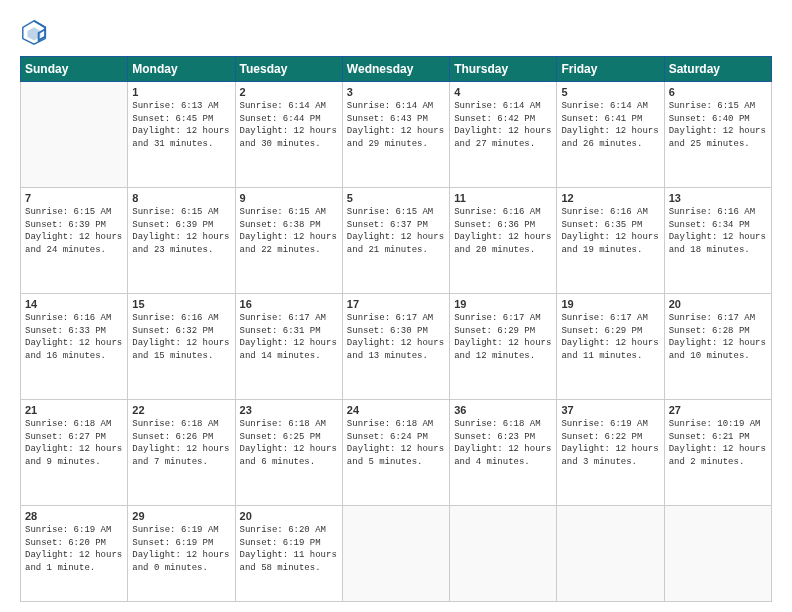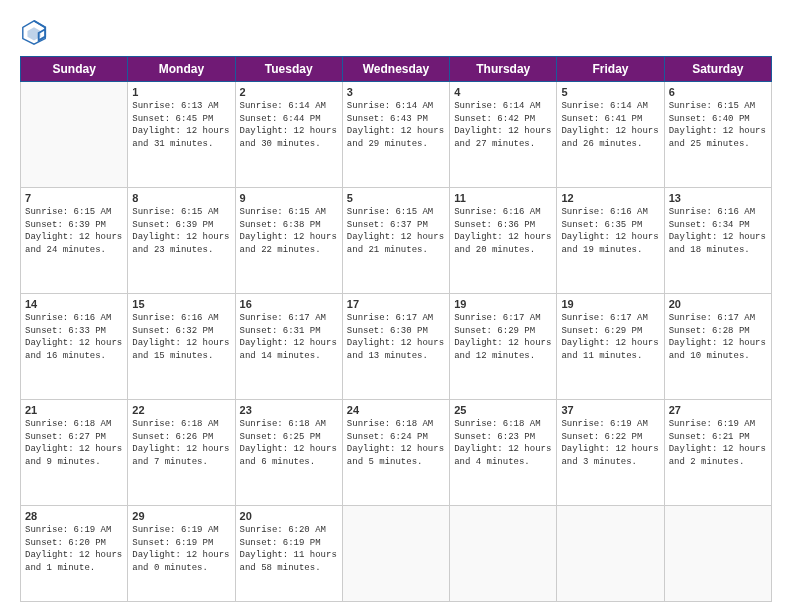--- a/index.html
+++ b/index.html
@@ -61,26 +61,26 @@
       color: #555;
     }
     .calendar {
       flex: 1;
       border: 1px solid #ccc;
       border-collapse: collapse;
       width: 100%;
       table-layout: fixed;
     }
     .calendar th {
-      background: #701a75;
+      background: #0f766e;
       color: #fff;
       font-size: 12px;
       font-weight: bold;
       padding: 5px 4px;
-      text-align: center;
+      text-align: left;
       border: 1px solid #1a5a9a;
     }
     .calendar td {
       vertical-align: top;
       border: 1px solid #ccc;
       padding: 4px 4px 3px 4px;
       font-size: 9.5px;
       color: #333;
       height: 80px;
     }
@@ -309,36 +309,36 @@
 and 6 minutes.</div>
           </td>
           <td>
             <span class="day-num">24</span>
             <div class="day-info">Sunrise: 6:18 AM
 Sunset: 6:24 PM
 Daylight: 12 hours
 and 5 minutes.</div>
           </td>
           <td>
-            <span class="day-num">25</span>
+            <span class="day-num">36</span>
             <div class="day-info">Sunrise: 6:18 AM
 Sunset: 6:23 PM
 Daylight: 12 hours
 and 4 minutes.</div>
           </td>
           <td>
             <span class="day-num">37</span>
             <div class="day-info">Sunrise: 6:19 AM
 Sunset: 6:22 PM
 Daylight: 12 hours
 and 3 minutes.</div>
           </td>
           <td>
             <span class="day-num">27</span>
-            <div class="day-info">Sunrise: 6:19 AM
+            <div class="day-info">Sunrise: 10:19 AM
 Sunset: 6:21 PM
 Daylight: 12 hours
 and 2 minutes.</div>
           </td>
         </tr>
         <tr class="last-row">
           <td>
             <span class="day-num">28</span>
             <div class="day-info">Sunrise: 6:19 AM
 Sunset: 6:20 PM

